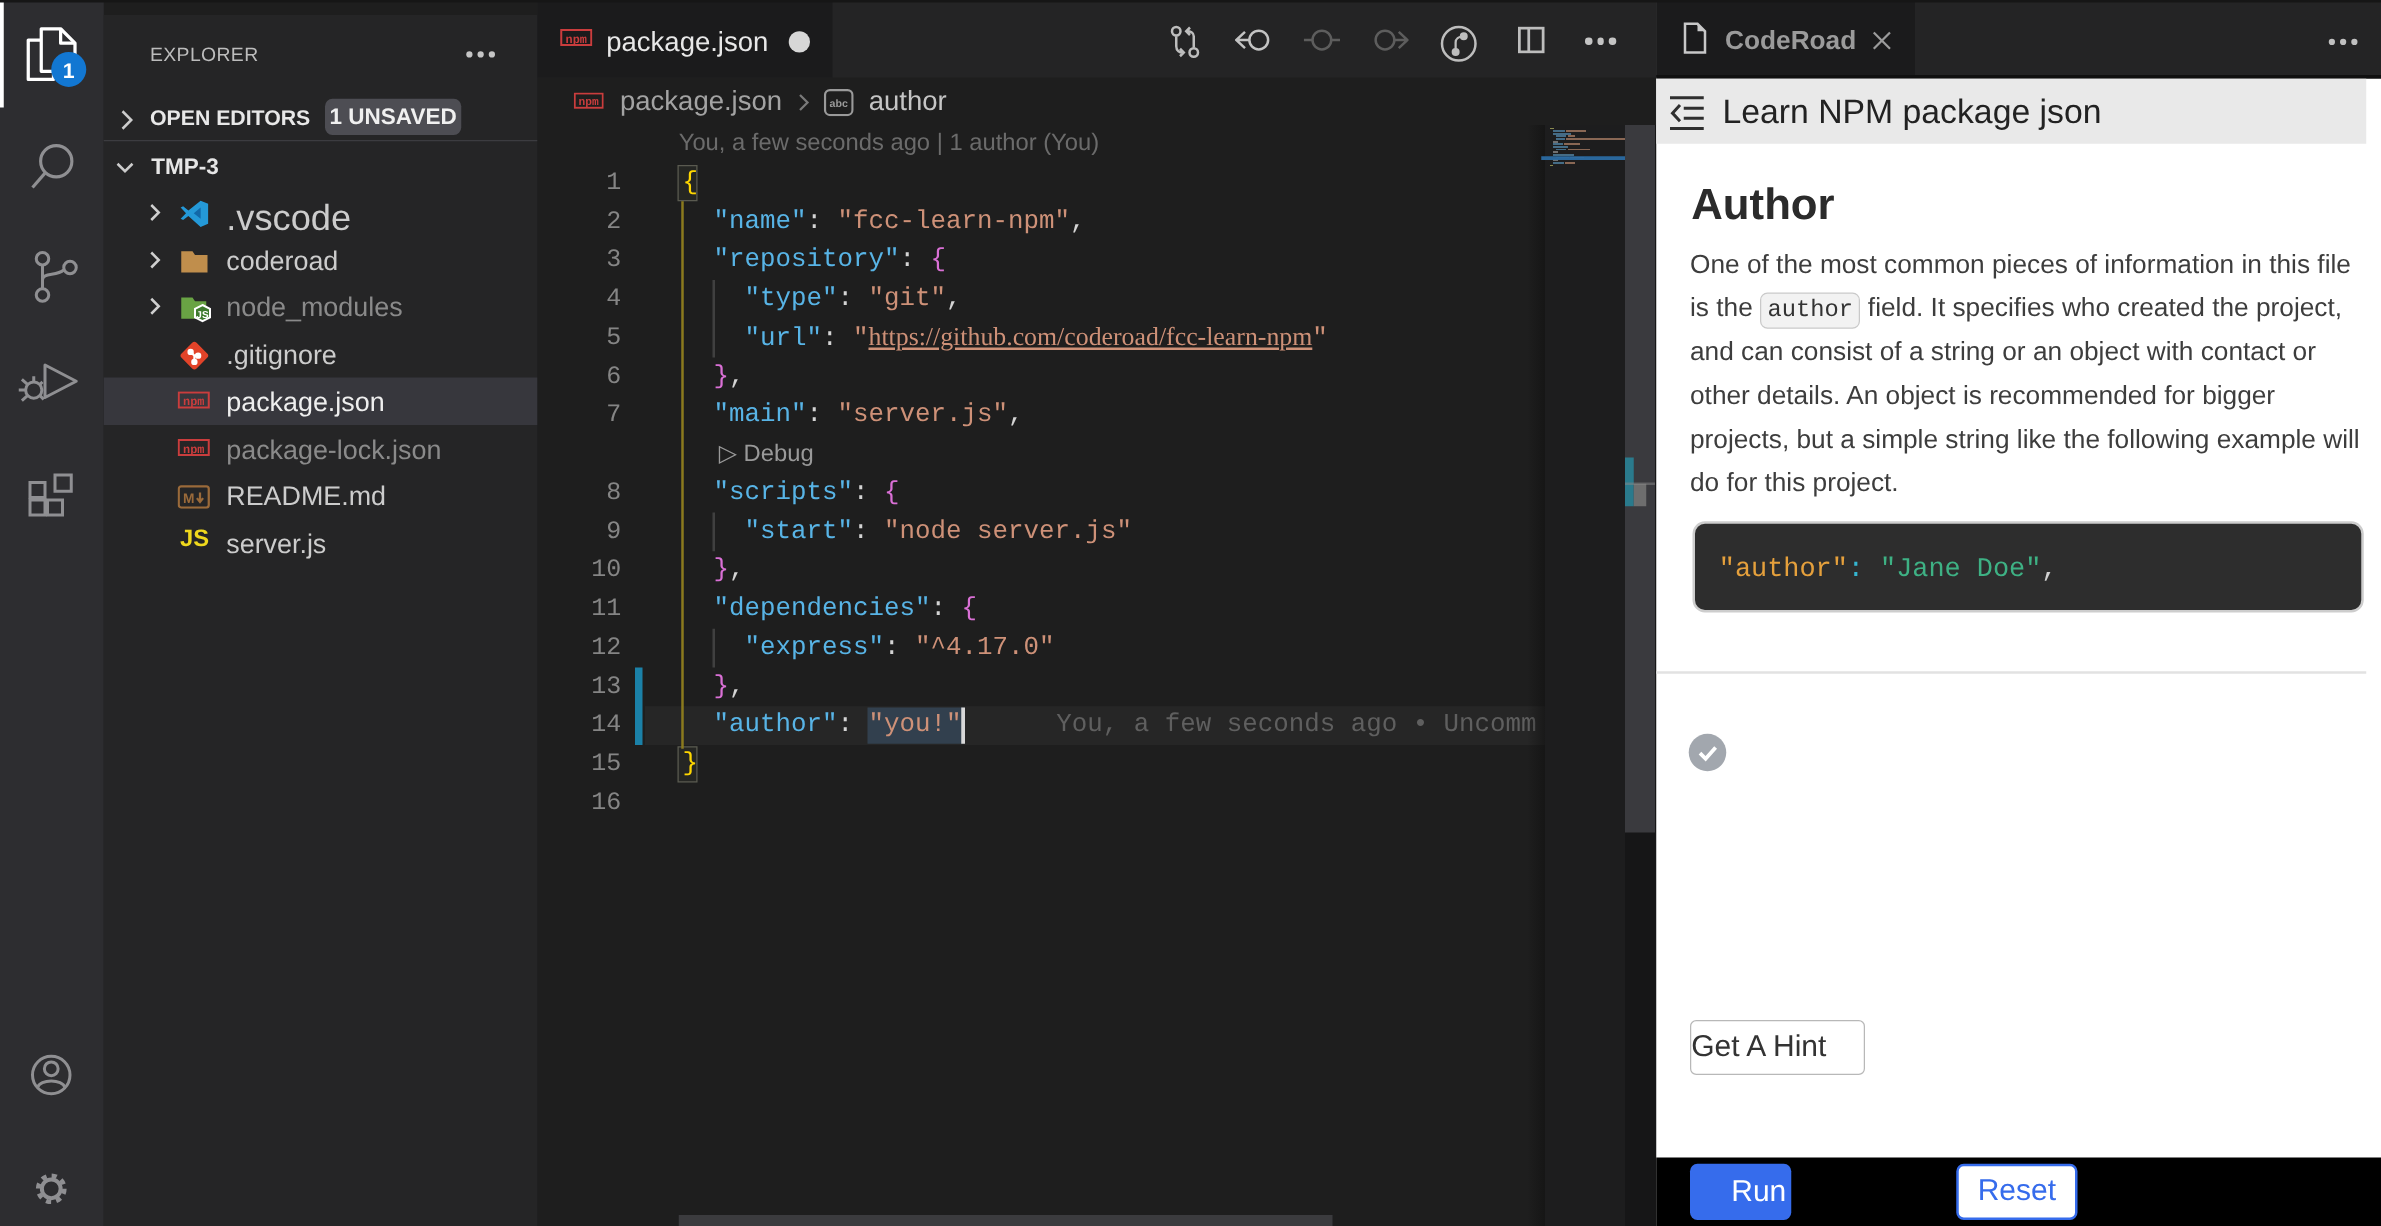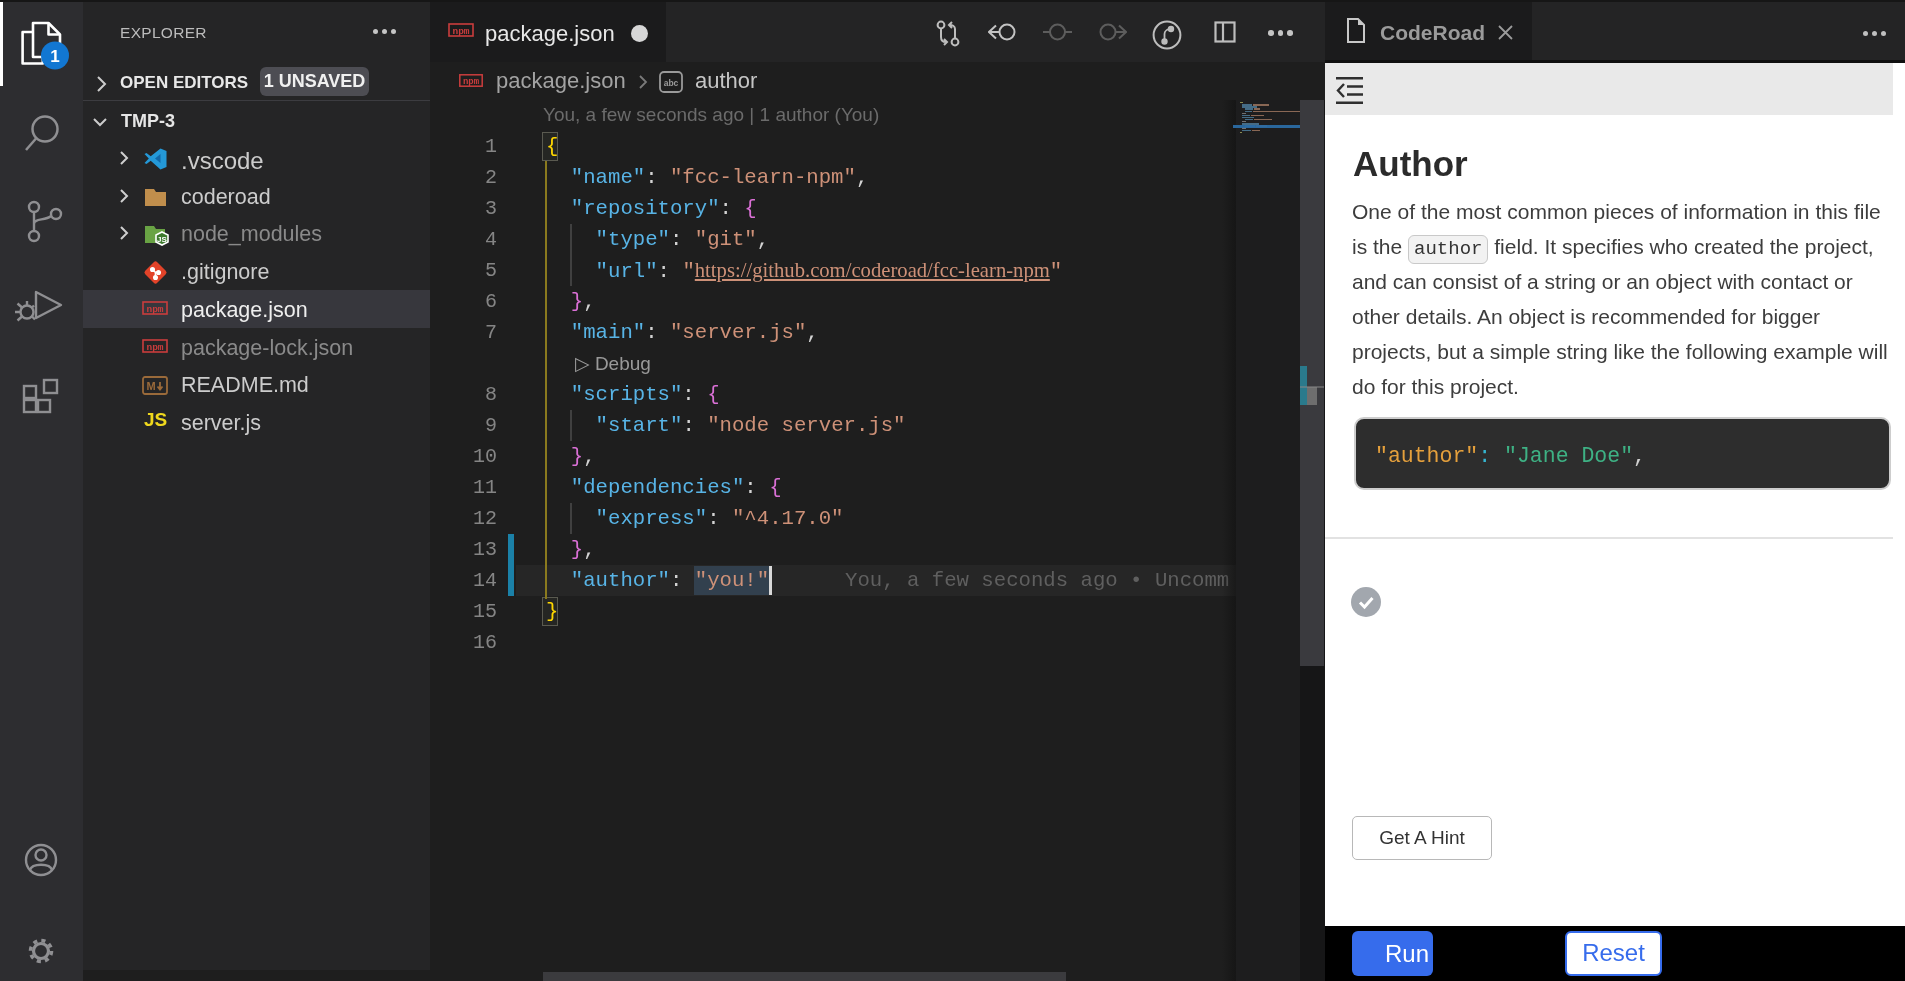--- a/index.html
+++ b/index.html
@@ -3,21 +3,21 @@
 <meta charset="utf-8">
 <style>
   * { margin:0; padding:0; box-sizing:border-box; }
   body { width:1905px; height:981px; overflow:hidden; background:#1e1e1e; font-family:"Liberation Sans",sans-serif; }
   .abs { position:absolute; }
   #root { position:relative; width:1905px; height:981px; overflow:hidden; }
   
   #abar { left:0; top:0; width:83px; height:981px; background:#2d2d30; }
   .aicon { position:absolute; left:0; width:83px; text-align:center; }
   
-  #sbar { left:83px; top:0; width:347px; height:970px; background:#252526; }
+  #sbar { left:83px; top:12px; width:347px; height:970px; background:#252526; }
   
   #ed { left:430px; top:0; width:895px; height:981px; background:#1e1e1e; }
   #tabbar { left:0; top:0; width:895px; height:62px; background:#242425; }
   #tab1 { left:0; top:0; width:236px; height:62px; background:#1b1b1c; }
   .cl { position:absolute; left:116px; height:31px; line-height:31px; font-family:"Liberation Mono",monospace; font-size:20.66px; white-space:pre; color:#d4d4d4; }
   .ln { position:absolute; left:0px; width:67px; height:31px; line-height:31px; text-align:right; font-family:"Liberation Mono",monospace; font-size:20px; color:#858585; }
   .k { color:#58b4e6; }
   .s { color:#ce9178; }
   .p { color:#d4d4d4; }
   .b0 { color:#ffd700; }
@@ -153,21 +153,21 @@
     </svg>
 
     <svg class="abs" style="left:59px;top:376px;" width="26" height="19" viewBox="0 0 26 19">
       <rect x="1" y="1" width="24" height="17" rx="2" fill="none" stroke="#9a6a3a" stroke-width="1.8"></rect>
       <text x="9" y="14" font-size="11" font-weight="bold" fill="#9a6a3a" text-anchor="middle" font-family="Liberation Sans">M</text>
       <path d="M18 6 L18 13 M15.5 10.5 L18 13.5 L20.5 10.5" stroke="#9a6a3a" stroke-width="1.8" fill="none"></path>
     </svg>
 
     <div class="abs" style="left:61px;top:409px;font-size:19px;font-weight:bold;color:#efd81d;">JS</div>
 
-    <div class="abs" style="left:98px;top:147px;font-size:24px;color:#cccccc;">.vscode</div>
+    <div class="abs" style="left:98px;top:147px;font-size:29px;color:#cccccc;">.vscode</div>
     <div class="abs" style="left:98px;top:185px;font-size:21.5px;color:#cccccc;">coderoad</div>
     <div class="abs" style="left:98px;top:222px;font-size:21.5px;color:#8a8a8a;">node_modules</div>
     <div class="abs" style="left:98px;top:260px;font-size:21.5px;color:#cccccc;">.gitignore</div>
     <div class="abs" style="left:98px;top:298px;font-size:21.5px;color:#eeeeee;">package.json</div>
     <div class="abs" style="left:98px;top:336px;font-size:21.5px;color:#8a8a8a;">package-lock.json</div>
     <div class="abs" style="left:98px;top:373px;font-size:21.5px;color:#cccccc;">README.md</div>
     <div class="abs" style="left:98px;top:411px;font-size:21.5px;color:#cccccc;">server.js</div>
   </div>
 
   <div class="abs" id="ed">
@@ -344,20 +344,21 @@
     <div class="abs" style="left:556px;top:31px;width:5px;height:5px;border-radius:50%;background:#c0c0c0;"></div>
 
     <div class="abs" style="left:0;top:60px;width:580px;height:3px;background:#101010;"></div>
     <div class="abs" style="left:0;top:63px;width:568px;height:52px;background:#e9e9e9;"></div>
     <svg class="abs" style="left:10px;top:76px;" width="29" height="29" viewBox="0 0 29 29">
       <g stroke="#2f2f2f" stroke-width="2.4" fill="none">
         <path d="M1 2.2 L28 2.2 M12 10.5 L28 10.5 M12 18.5 L28 18.5 M1 26.8 L28 26.8"></path>
         <path d="M9 8 L3 14.5 L9 21"></path>
       </g>
     </svg>
+    <div class="abs" style="left:53px;top:74px;font-size:27px;color:#222222;">Learn NPM package json</div>
 
     <div class="abs" style="left:28px;top:144px;font-size:35px;font-weight:bold;color:#2b2b2b;">Author</div>
     <div class="abs" style="left:27px;top:194px;width:560px;font-size:21px;line-height:35px;color:#3d3d3d;white-space:nowrap;">
       One of the most common pieces of information in this file<br>
       is the <span class="chip">author</span> field. It specifies who created the project,<br>
       and can consist of a string or an object with contact or<br>
       other details. An object is recommended for bigger<br>
       projects, but a simple string like the following example will<br>
       do for this project.
     </div>
@@ -365,20 +366,20 @@
     <div class="abs" style="left:29px;top:417px;width:537px;height:73px;background:#2d2d2d;border:2px solid #cdcdcd;border-radius:10px;"></div>
     <div class="abs" style="left:50px;top:444px;font-family:'Liberation Mono',monospace;font-size:21.5px;"><span style="color:#e5a03c;">"author"</span><span style="color:#35b5d0;">:</span> <span style="color:#3eb184;">"Jane Doe"</span><span style="color:#d0d0d0;">,</span></div>
 
     <div class="abs" style="left:0;top:537px;width:568px;height:2px;background:#e2e2e2;"></div>
 
     <div class="abs" style="left:26px;top:587px;width:30px;height:30px;border-radius:50%;background:#a2a7ae;"></div>
     <svg class="abs" style="left:26px;top:587px;" width="30" height="30" viewBox="0 0 30 30">
         <path d="M9 15.5 L13.5 20 L21.5 11" fill="none" stroke="#ffffff" stroke-width="3"></path>
       </svg>
 
-    <div class="abs" style="left:27px;top:816px;width:140px;height:44px;background:#ffffff;border:1.5px solid #b8b8b8;border-radius:5px;font-size:19px;color:#333;text-align:center;line-height:42px;">Get A Hint</div>
+    <div class="abs" style="left:27px;top:816px;width:140px;height:44px;background:#ffffff;border:1.5px solid #b8b8b8;border-radius:5px;font-size:24px;color:#333;text-align:left;line-height:42px;">Get A Hint</div>
 
     <div class="abs" style="left:0;top:926px;width:580px;height:55px;background:#000000;"></div>
     <div class="abs" style="left:27px;top:931px;width:81px;height:45px;background:#366cec;border-radius:6px;color:#ffffff;font-size:24px;text-align:center;line-height:45px;padding-left:29px;">Run</div>
     <div class="abs" style="left:240px;top:931px;width:97px;height:45px;background:#ffffff;border:2.5px solid #366cec;border-radius:6px;color:#366cec;font-size:24px;text-align:center;line-height:40px;">Reset</div>
   </div>
 
 </div>
 
 </body></html>

